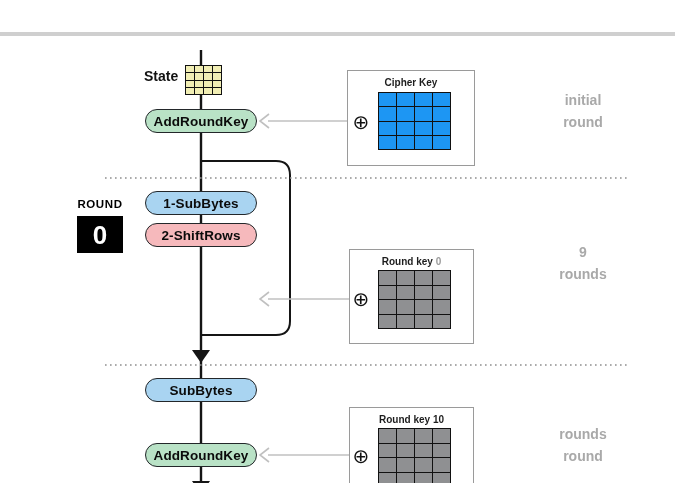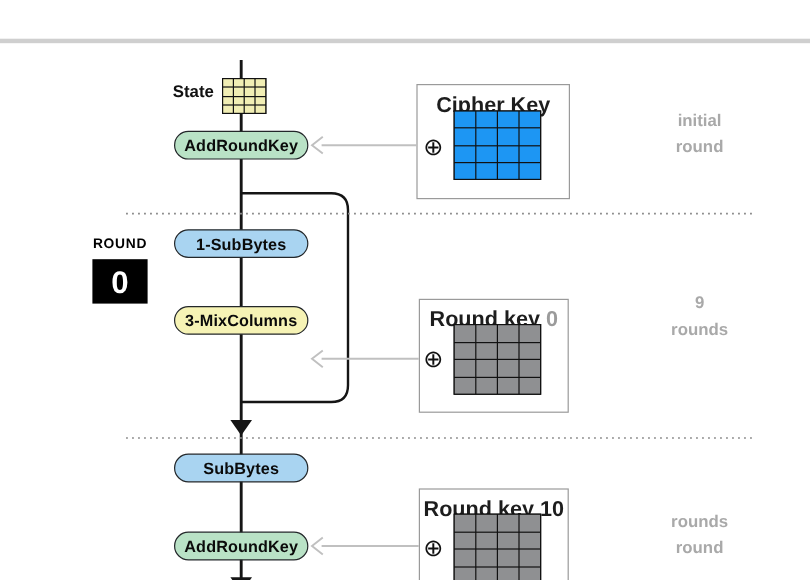--- a/index.html
+++ b/index.html
@@ -36,21 +36,21 @@
 
   
   #round-word{position:absolute;left:76px;top:166px;width:48px;text-align:center;
     font-size:11.5px;font-weight:bold;letter-spacing:.6px;color:#000;z-index:2;}
   #round-box{position:absolute;left:77px;top:184px;width:46px;height:37px;background:#000;
     display:flex;align-items:center;justify-content:center;z-index:2;}
   #round-value{color:#fff;font-size:26px;font-weight:bold;line-height:1;}
 
   
   .key-box{position:absolute;background:#fff;border:1.4px solid #9a9a9a;box-sizing:border-box;z-index:2;}
-  .key-box .title{margin-top:6px;text-align:center;font-size:18px;font-weight:bold;color:#1d1d1d;}
+  .key-box .title{margin-top:6px;text-align:center;font-size:10px;font-weight:bold;color:#1d1d1d;}
   .key-box .title .num{color:inherit;}
   .key-box .title .num.muted{color:#9b9b9b;}
   #cipher-box{left:347px;top:38px;width:128px;height:96px;}
   #cipher-grid{left:378px;top:60px;width:73px;height:58px;}
   #cipher-grid .cell{background:var(--key-blue,#1d96f3);}
   #roundkey0-box{left:349px;top:217px;width:125px;height:95px;}
   #roundkey0-grid{left:378px;top:238px;width:73px;height:59px;}
   #roundkey10-box{left:349px;top:375px;width:125px;height:95px;}
   #roundkey10-grid{left:378px;top:396px;width:73px;height:59px;}
   .gray-cells .cell{background:var(--key-gray,#8f9092);}
@@ -118,21 +118,21 @@
     </div>
 
   <div class="pill green" style="top:77px;">AddRoundKey</div>
 
   <div id="round-word">ROUND</div>
   <div id="round-box">
     <span id="round-value">0</span>
   </div>
 
   <div class="pill blue" style="top:159px;">1-SubBytes</div>
-  <div class="pill yellow" style="top:223px;">3-MixColumns</div>
+  <div class="pill pink" style="top:191px;">2-ShiftRows</div>
 
   <div class="pill blue" style="top:346px;">SubBytes</div>
   <div class="pill green" style="top:411px;">AddRoundKey</div>
 
   <div id="cipher-box" class="key-box">
     <div class="title">Cipher Key</div>
   </div>
   <div id="cipher-grid" class="mini-grid">
       <div class="cell"></div>
       <div class="cell"></div>

